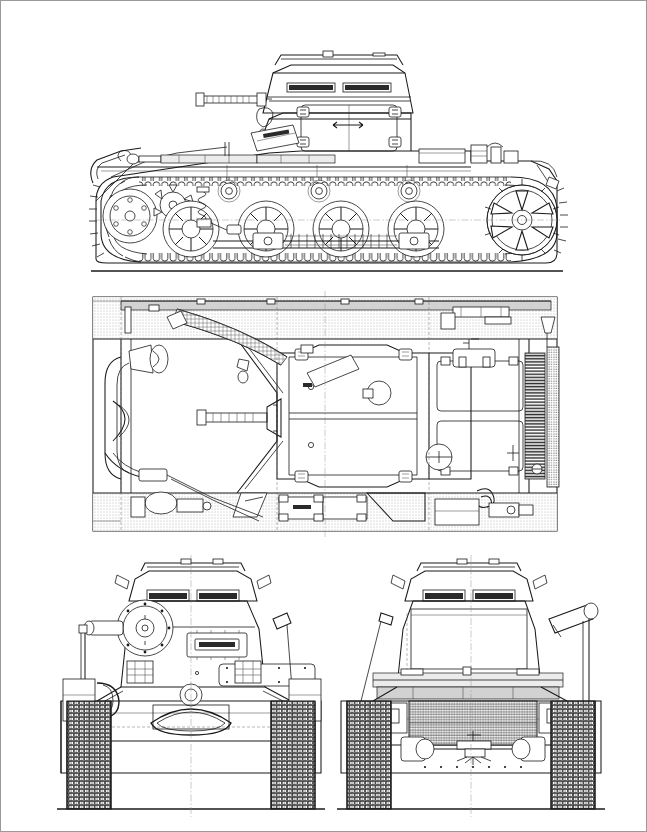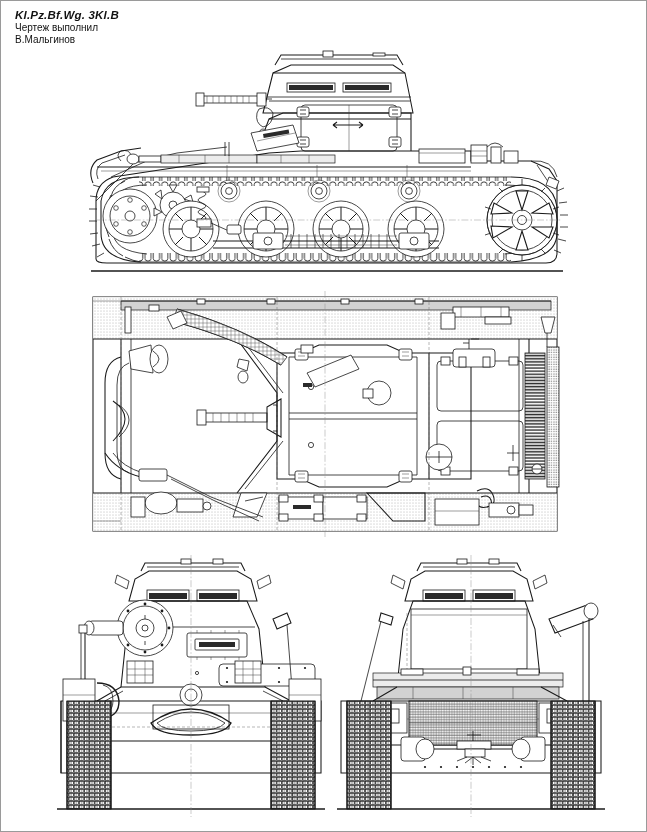--- a/index.html
+++ b/index.html
@@ -21,25 +21,20 @@
   .fw{fill:#ffffff;stroke:#1a1a1a;stroke-width:.8;}
   .fg{fill:#ececec;stroke:#1a1a1a;stroke-width:.7;}
   .fgd{fill:#d2d2d2;stroke:#1a1a1a;stroke-width:.7;}
   .fk{fill:#2a2a2a;stroke:none;}
 </style>
 </head>
 <body>
 
 <div id="sheet">
 
-  <div id="titleblock">
-    <div class="t-main">Kl.Pz.Bf.Wg.  3Kl.B</div>
-    <div class="t-sub">Чертеж выполнил</div>
-    <div class="t-sub">В.Мальгинов</div>
-  </div>
 
   <svg width="647" height="832" viewBox="0 0 647 832">
 
     <defs>
       <pattern id="pStip" width="3" height="3" patternUnits="userSpaceOnUse">
         <rect width="3" height="3" fill="#fff"></rect>
         <circle cx="1" cy="1" r=".42" fill="#555"></circle>
       </pattern>
       <pattern id="pStipD" width="2.4" height="2.4" patternUnits="userSpaceOnUse">
         <rect width="2.4" height="2.4" fill="#fff"></rect>

